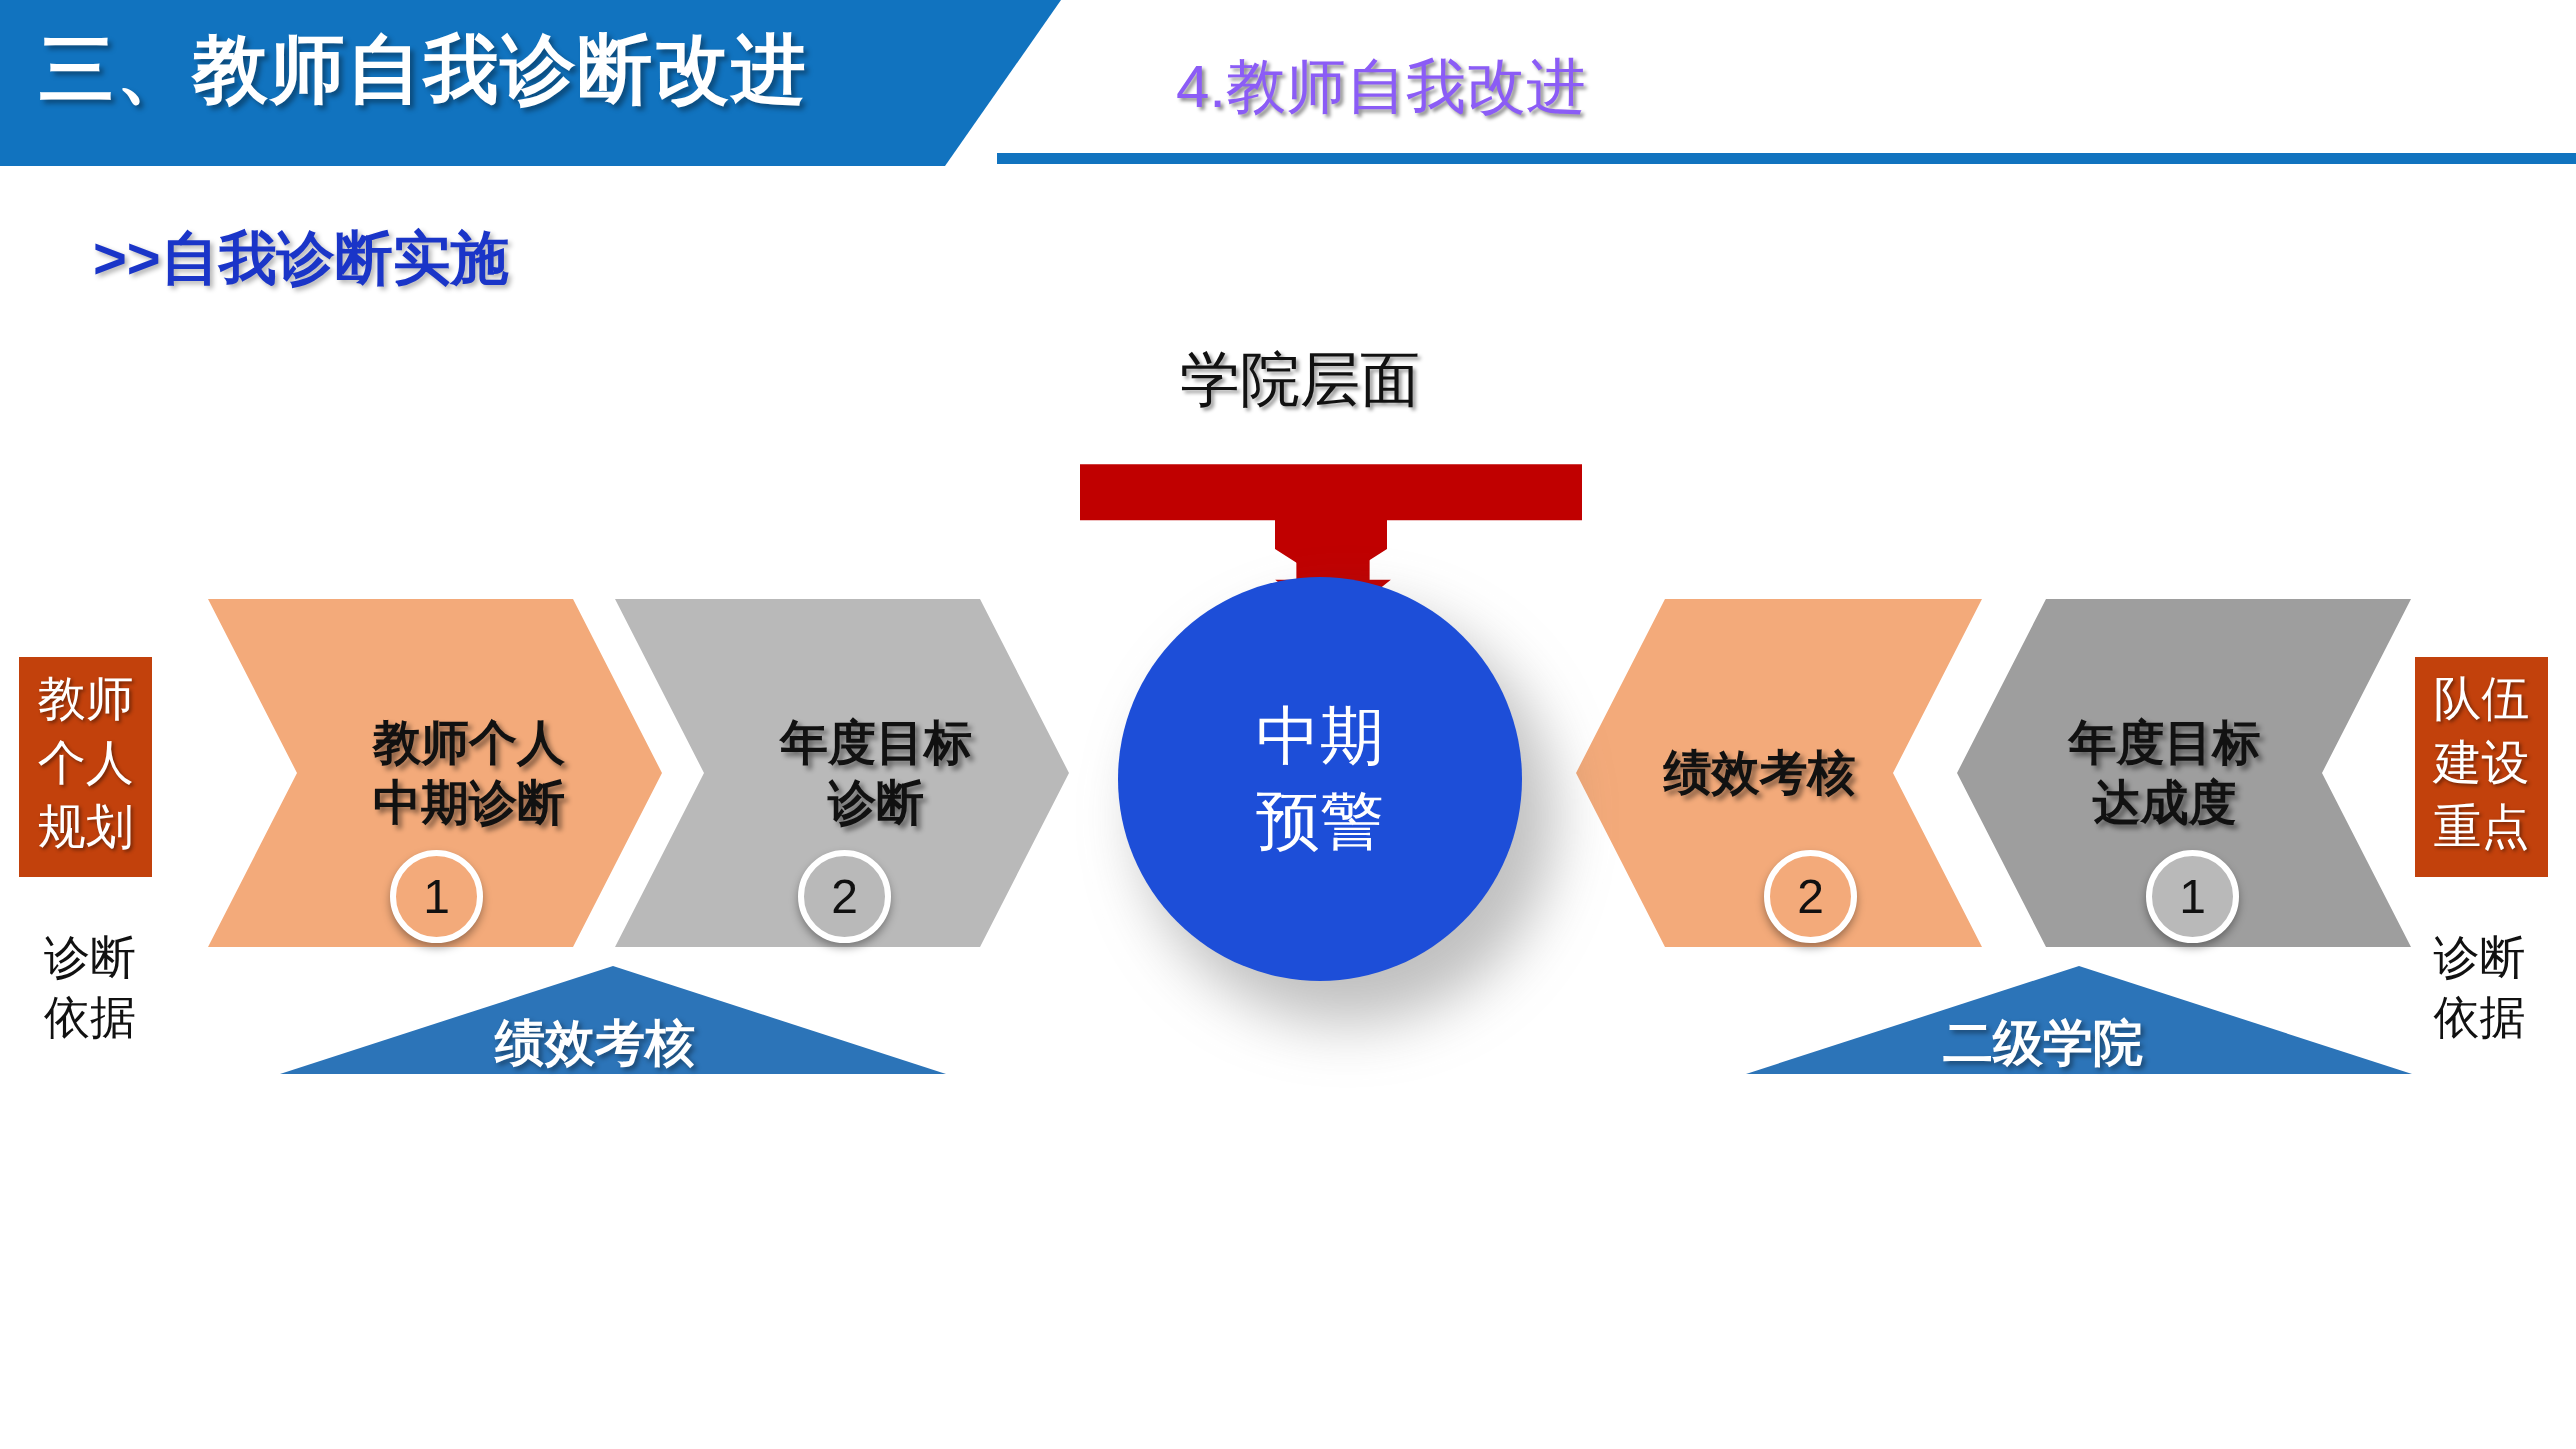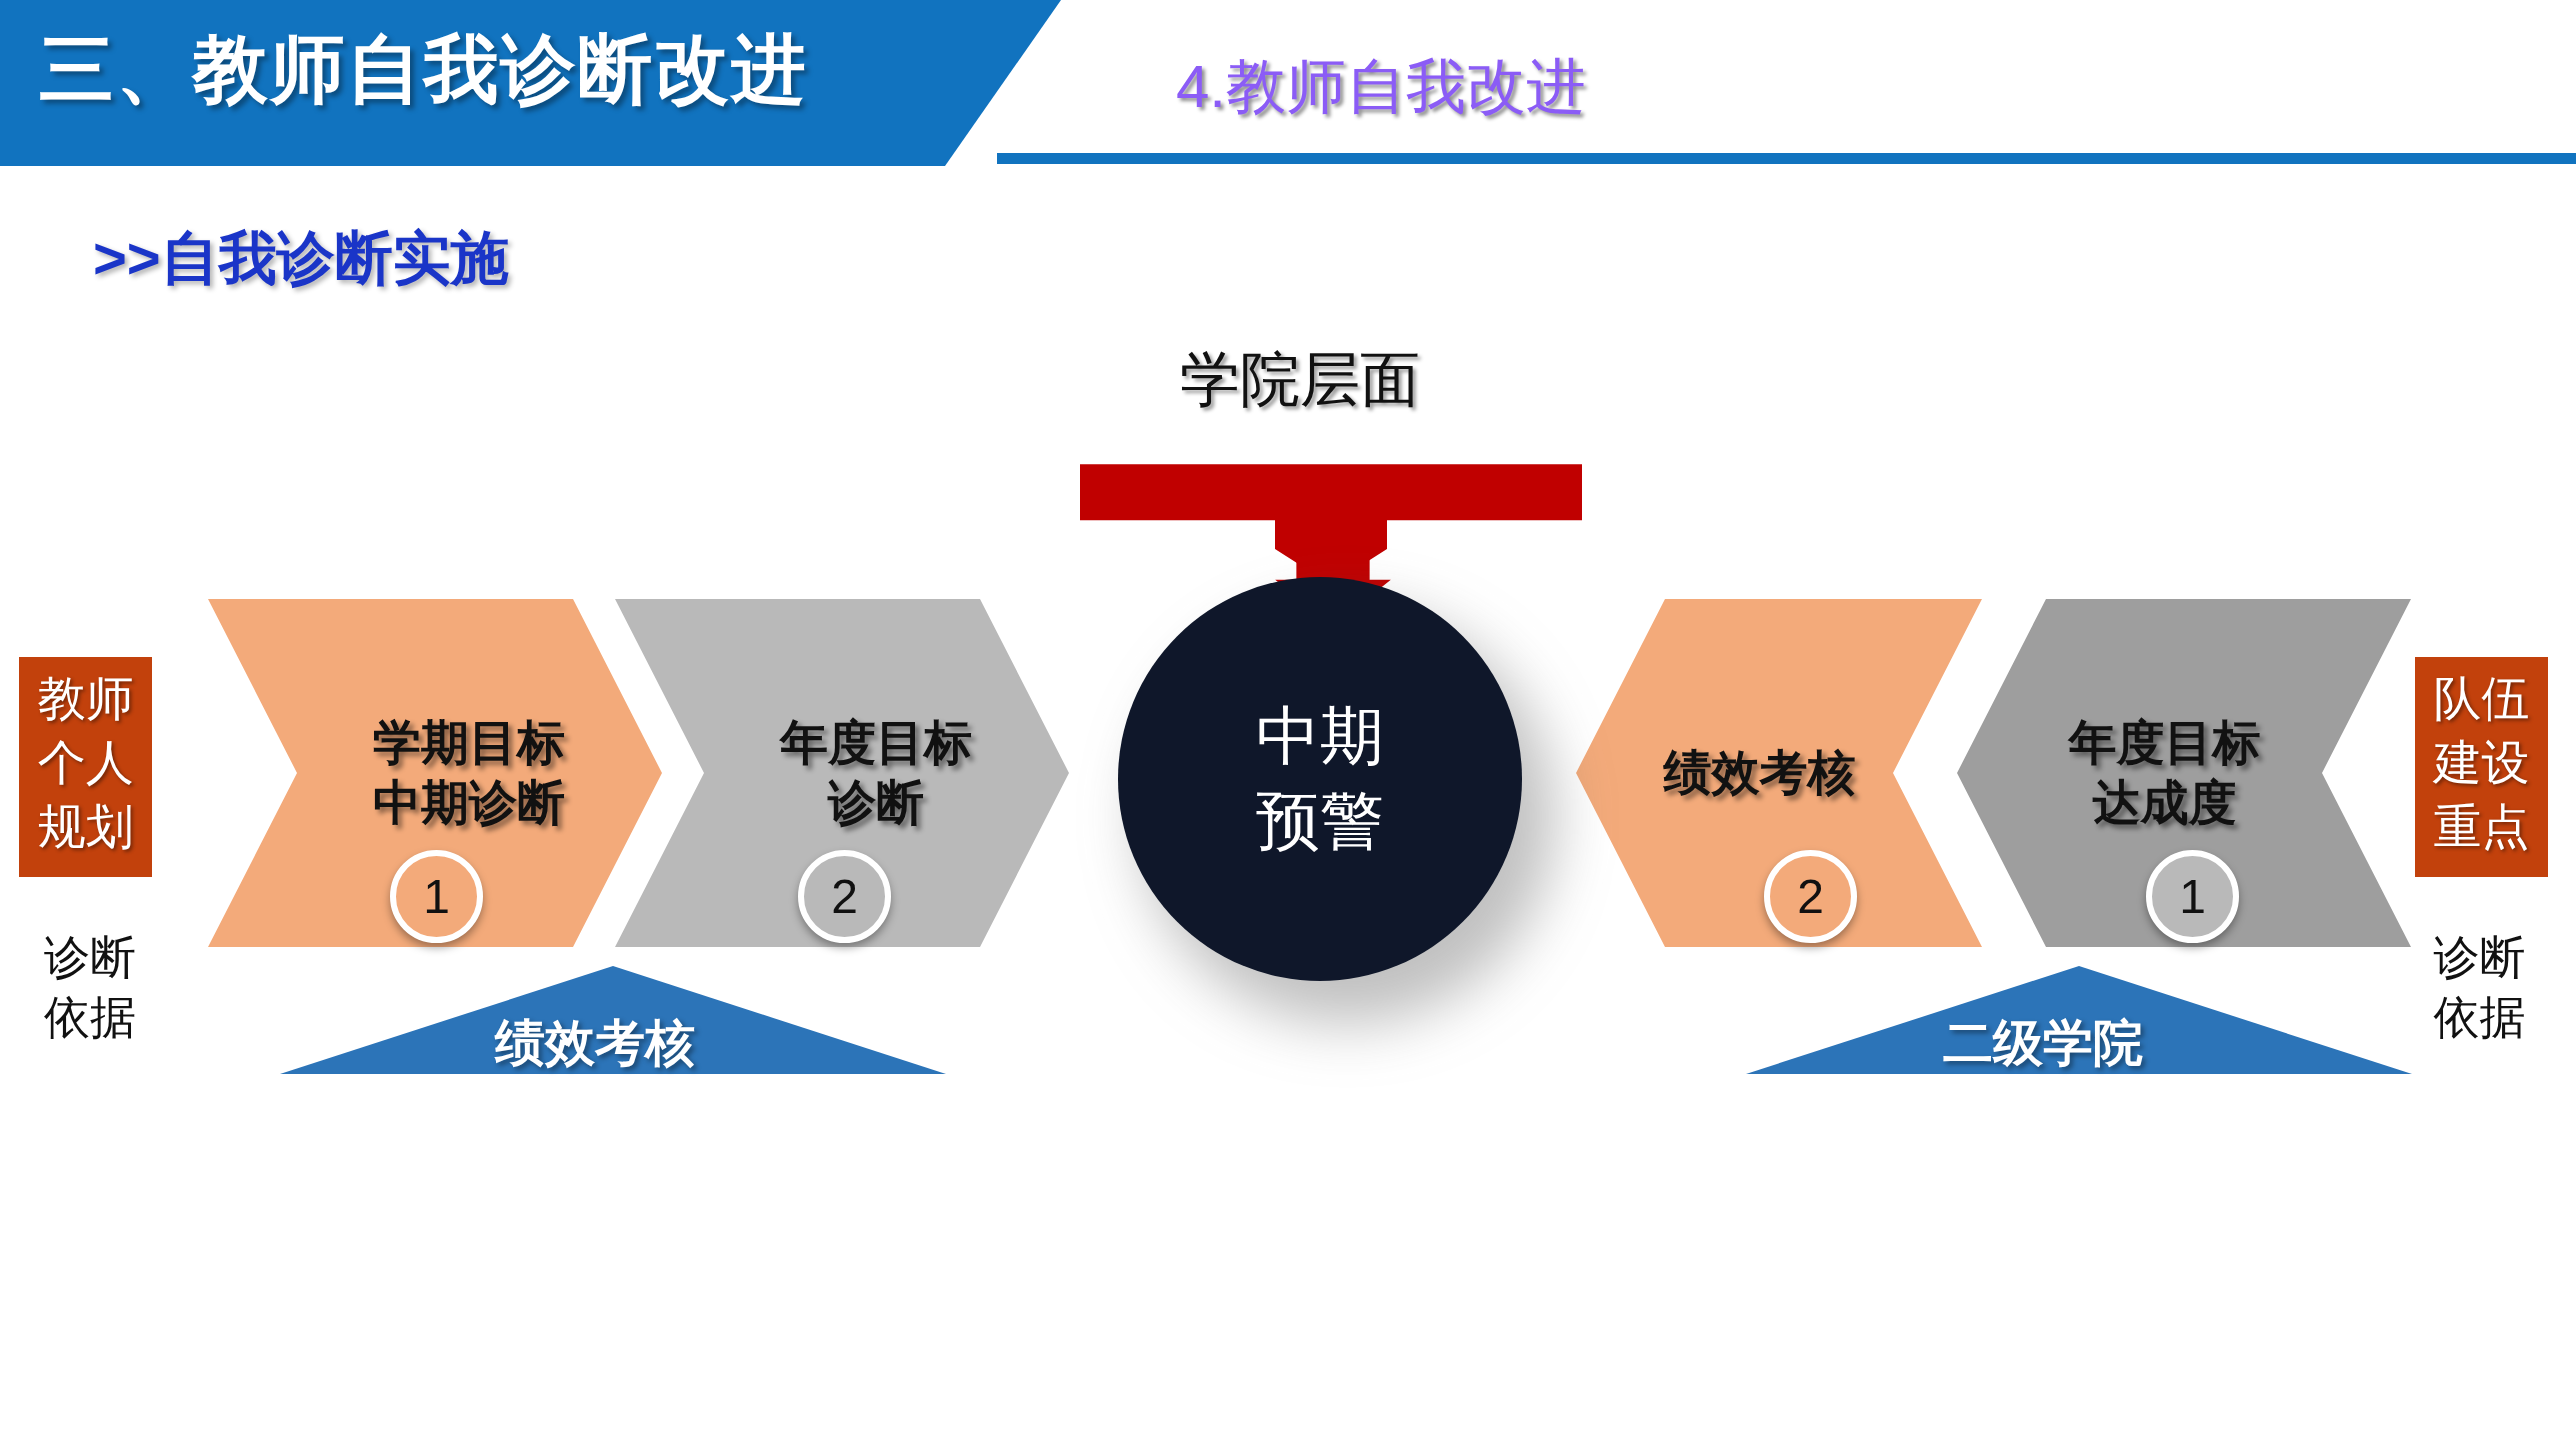--- a/index.html
+++ b/index.html
@@ -115,21 +115,21 @@
   .badge.b4{left:2146px;top:850px;background:#b9b9b9;}
 
   
   .circle-shadow{
     position:absolute;left:1140px;top:609px;width:415px;height:415px;border-radius:50%;
     background:rgba(90,90,90,0.38);
     filter:blur(29px);
   }
   .circle{
     position:absolute;left:1118px;top:577px;width:404px;height:404px;border-radius:50%;
-    background:#0f172a;display:flex;align-items:center;justify-content:center;
+    background:#1d4ed8;display:flex;align-items:center;justify-content:center;
   }
   .circle .txt{
     color:#fff;font-size:64px;line-height:85px;text-align:center;white-space:pre-line;
   }
 
   
   .tri{
     position:absolute;height:108px;
     background:#2c74b8;
     clip-path:polygon(50% 0, 100% 100%, 0 100%);
@@ -184,21 +184,21 @@
   <div class="basis left" style="white-space:pre-line;">诊断
 依据</div>
 
   <div class="endbox right" style="white-space:pre-line;">队伍
 建设
 重点</div>
   <div class="basis right" style="white-space:pre-line;">诊断
 依据</div>
 
   <div class="chev chev-right orange c1">
-    <div class="txt">学期目标
+    <div class="txt">教师个人
 中期诊断</div>
   </div>
   <div class="chev chev-right gray c2">
     <div class="txt">年度目标
 诊断</div>
   </div>
   <div class="chev chev-left orange c3">
     <div class="txt">绩效考核</div>
   </div>
   <div class="chev chev-left gray2 c4">

